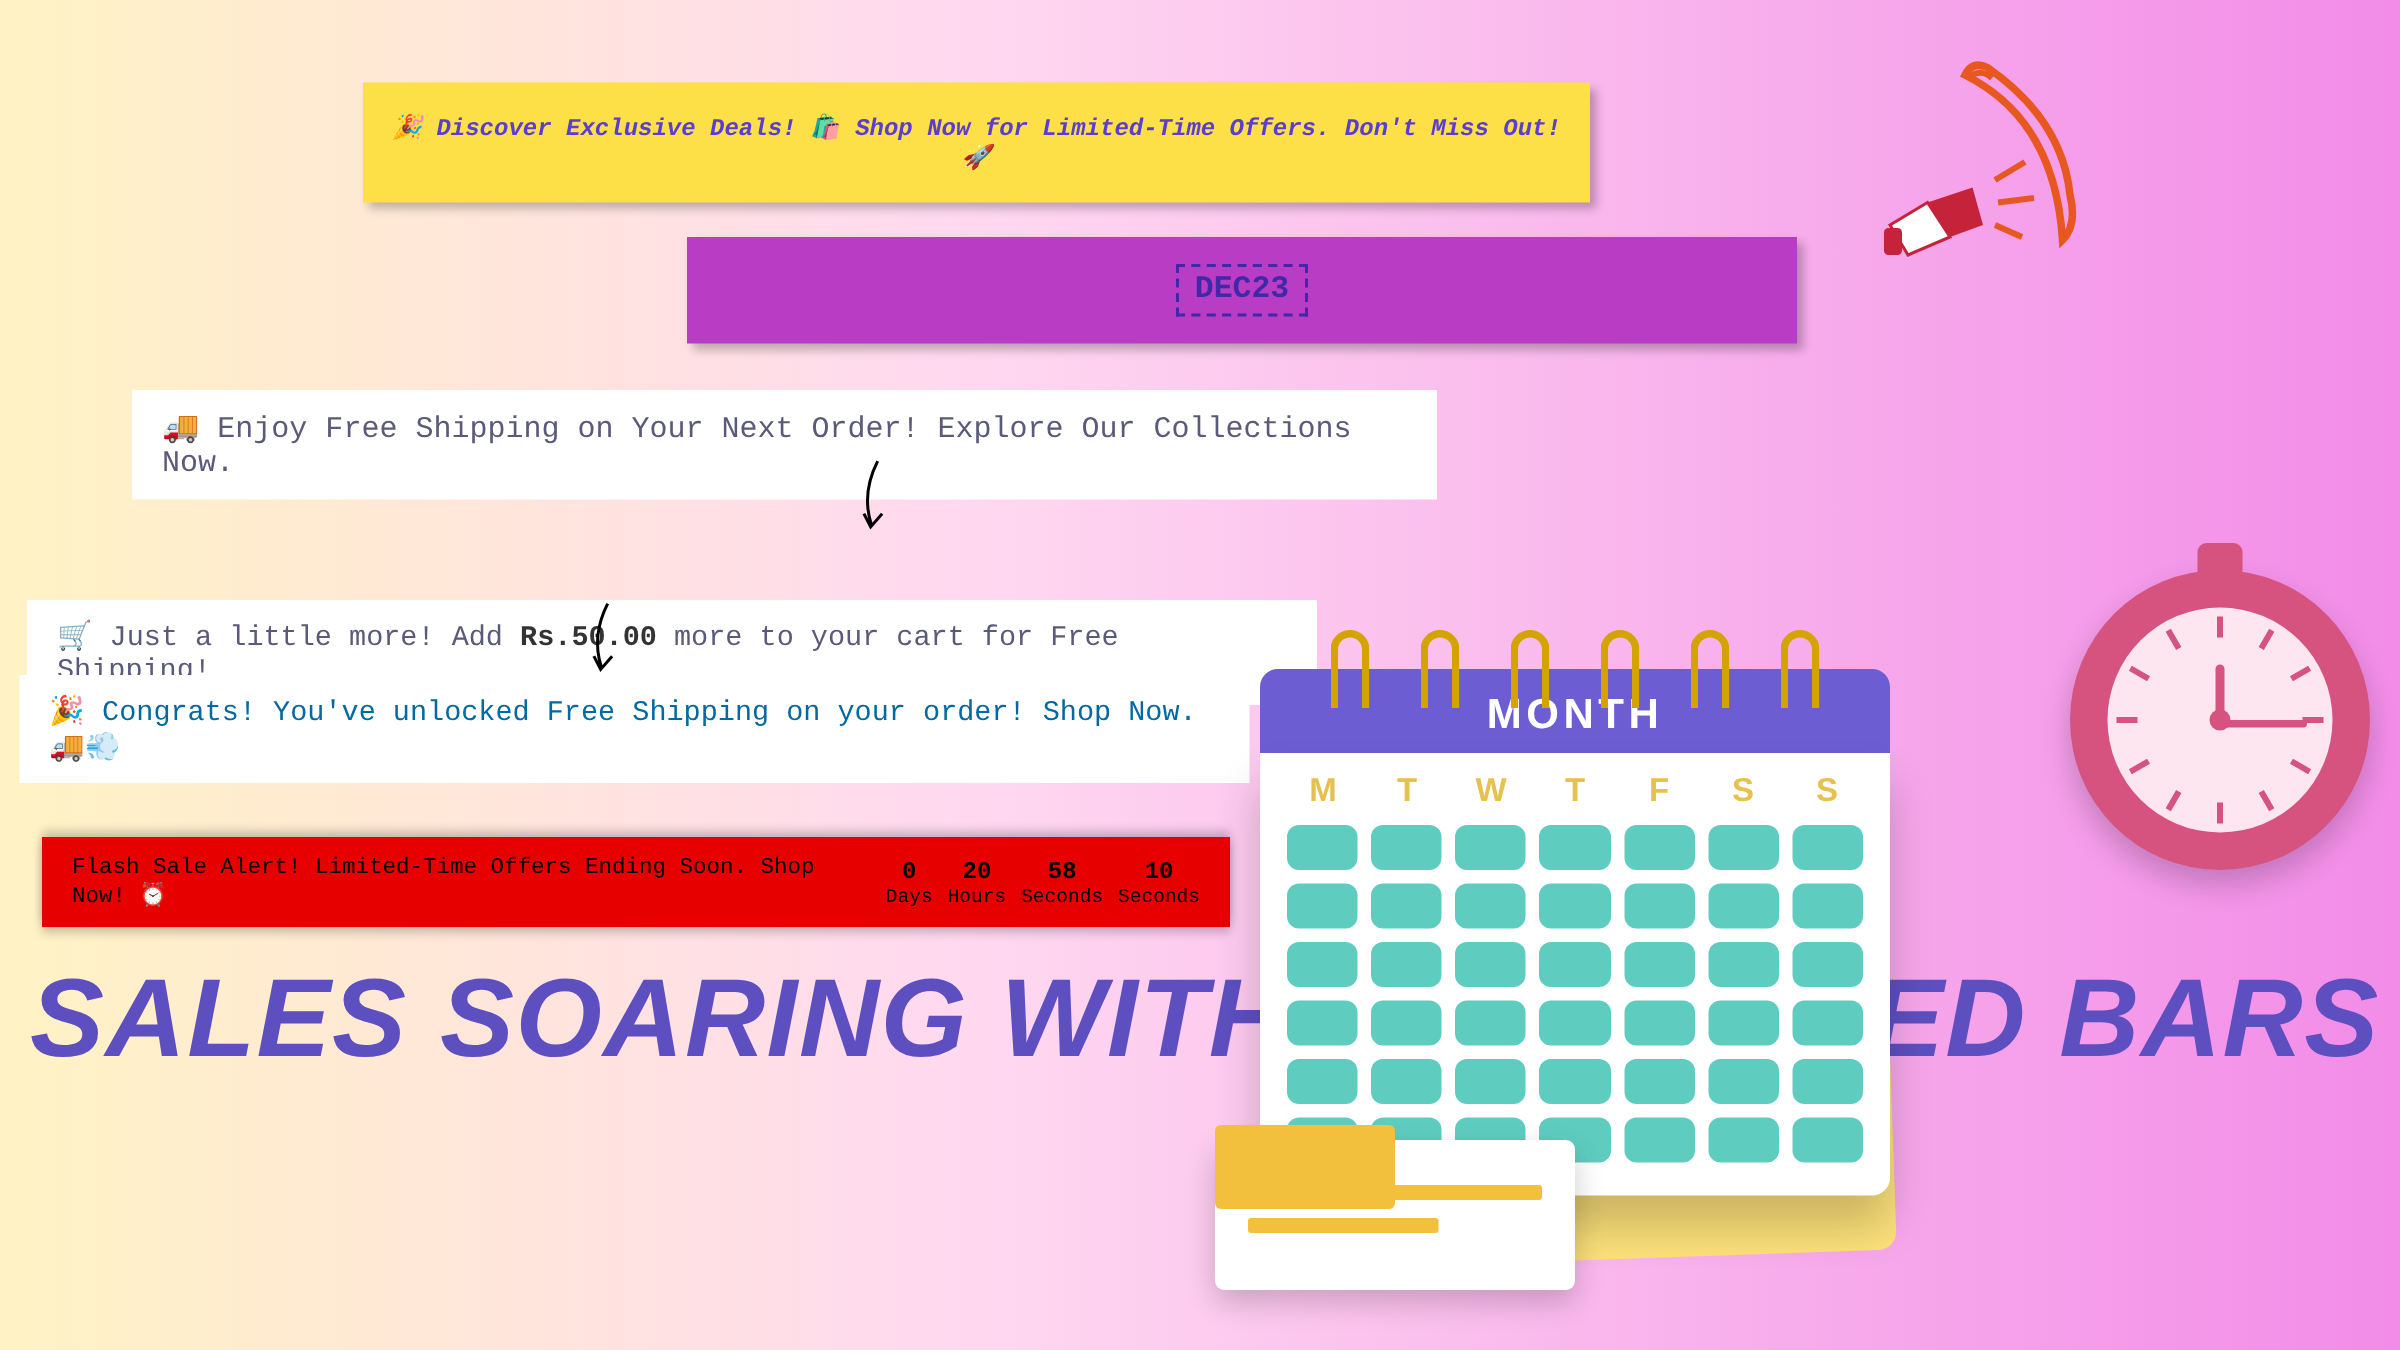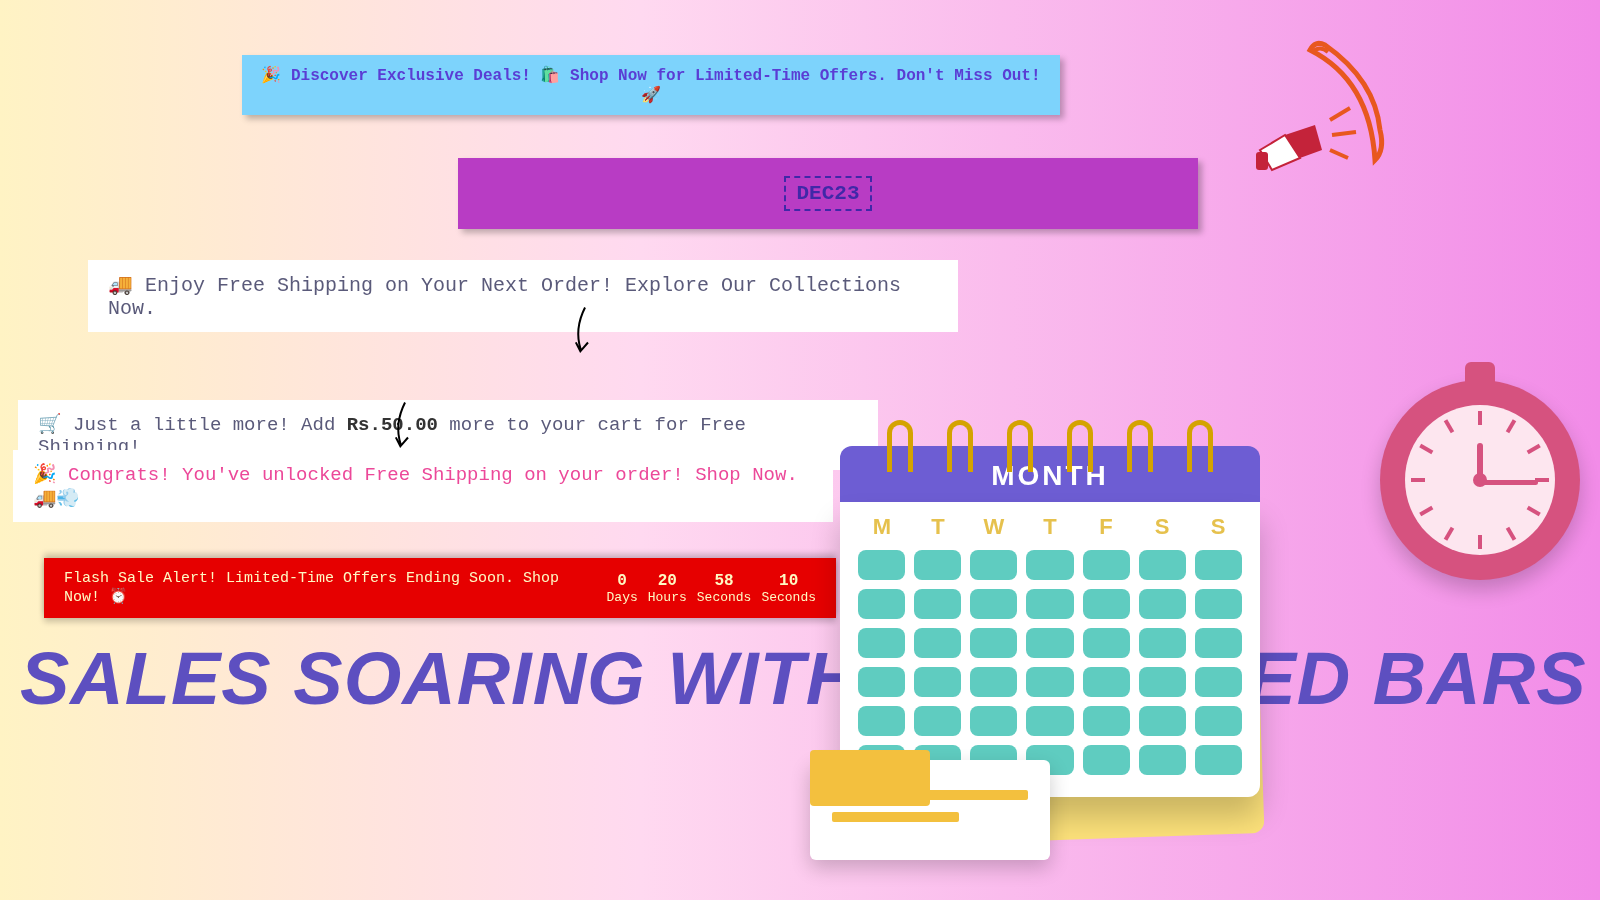--- a/index.html
+++ b/index.html
@@ -11,27 +11,28 @@
       position: relative;
       overflow: hidden;
     }
     
     
     .bar1 {
       position: absolute;
       top: 55px;
       left: 242px;
       width: 818px;
-      background: #7dd3fc;
+      background: #fde047;
       color: #5a3dd4;
-      padding: 10px 14px;
+      padding: 20px 14px;
       font-size: 16px;
       font-weight: bold;
       box-shadow: 4px 4px 6px rgba(0,0,0,0.25);
       text-align: center;
+      font-style: italic;
     }
     
     
     .bar2 {
       position: absolute;
       top: 158px;
       left: 458px;
       width: 740px;
       background: #b83cc4;
       color: #4028a8;
@@ -72,21 +73,21 @@
       font-size: 19px;
       margin-top: 42px;
     }
     .bar4 .bold { font-weight: bold; color: #333; }
     .bar5 {
       position: absolute;
       top: 450px;
       left: 13px;
       width: 820px;
       background: #fff;
-      color: #ec4899;
+      color: #0369a1;
       padding: 12px 20px;
       font-size: 19px;
     }
     
     
     .arrow {
       position: absolute;
       font-size: 40px;
       color: #000;
       transform: rotate(10deg);
@@ -94,28 +95,27 @@
     .arrow1 { top: 305px; left: 565px; }
     .arrow2 { top: 400px; left: 385px; }
     
     
     .bar6 {
       position: absolute;
       top: 558px;
       left: 28px;
       width: 792px;
       background: #e60000;
-      color: #fef9c3;
+      color: #000000;
       padding: 12px 20px;
       font-size: 15px;
       display: flex;
       align-items: center;
       gap: 14px;
       box-shadow: 0 -4px 6px rgba(0,0,0,0.2), 0 4px 6px rgba(0,0,0,0.2);
-      margin-left: 16px;
     }
     .countdown { display: flex; gap: 10px; }
     .countdown-unit { text-align: center; }
     .countdown-unit .num { font-size: 16px; font-weight: bold; display: block; }
     .countdown-unit .lbl { font-size: 13px; display: block; }
     
     
     .headline {
       position: absolute;
       top: 640px;

